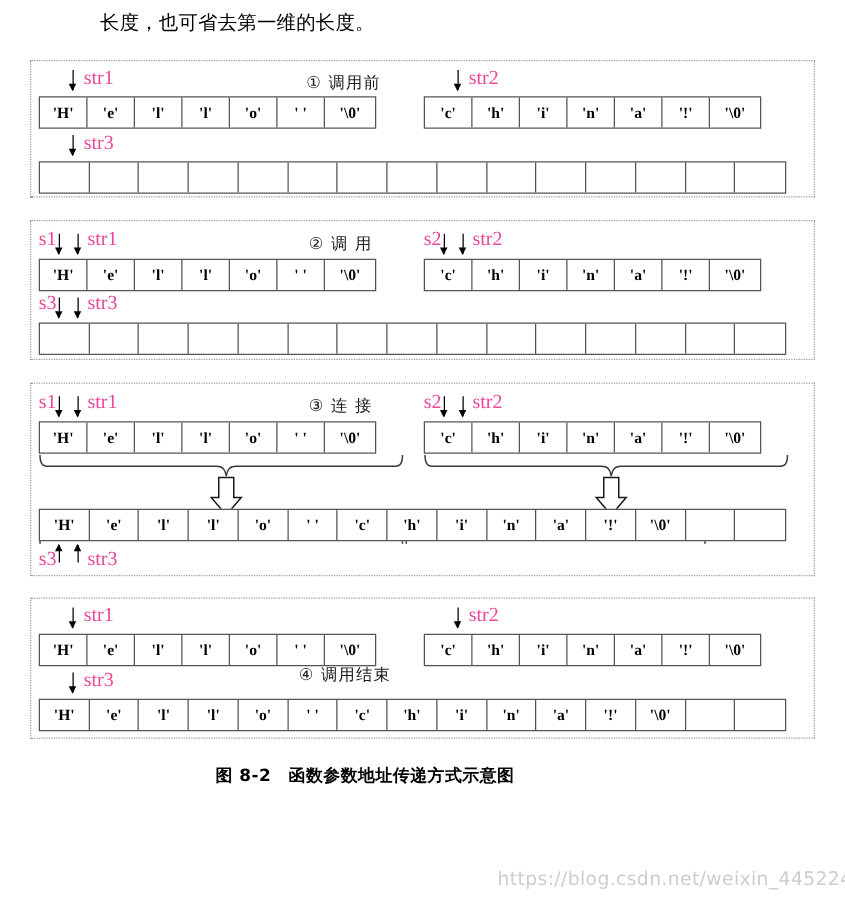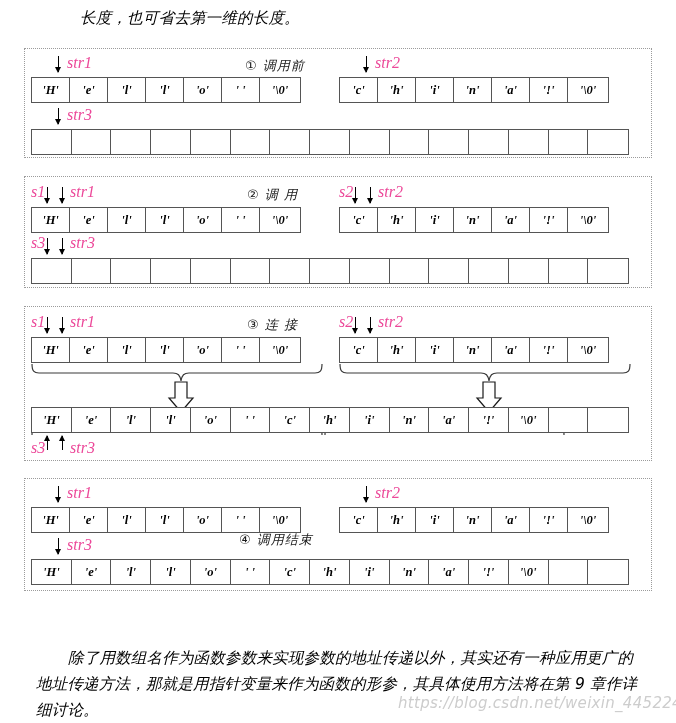--- a/index.html
+++ b/index.html
@@ -4,21 +4,21 @@
 <style>
   html,body{margin:0;padding:0;}
   body{
     width:676px;height:723px;
     background:#ffffff;
     font-family:"Liberation Serif","DejaVu Serif",serif;
     color:#111;
     position:relative;
     overflow:hidden;
   }
-  .page{position:relative;width:584px;height:723px;font-style:italic;}
+  .page{position:relative;width:584px;height:723px;}
 
   
   .body-text{
     font-size:15.5px;
     line-height:26px;
     color:#000;
     font-family:"DejaVu Sans","Liberation Sans",sans-serif;
     letter-spacing:0.2px;
   }
   #intro-line{position:absolute;left:80px;top:5px;}
@@ -370,18 +370,18 @@
       <div class="cell">'i'</div>
       <div class="cell">'n'</div>
       <div class="cell">'a'</div>
       <div class="cell">'!'</div>
       <div class="cell">'\0'</div>
       <div class="cell"></div>
       <div class="cell"></div>
     </div>
   </div>
 
-
-  <div id="para-1" class="body-text">除了用数组名作为函数参数来实现参数的地址传递以外，其实还有一种应用更广的地址传递方法，那就是用指针变量来作为函数的形参，其具体使用方法将在第 9 章作详细讨论。</div>
+  <div id="figure-caption">图 8-2　函数参数地址传递方式示意图</div>
+
 
   <div id="watermark">https://blog.csdn.net/weixin_44522477</div>
 
 </div>
 
 </body></html>

